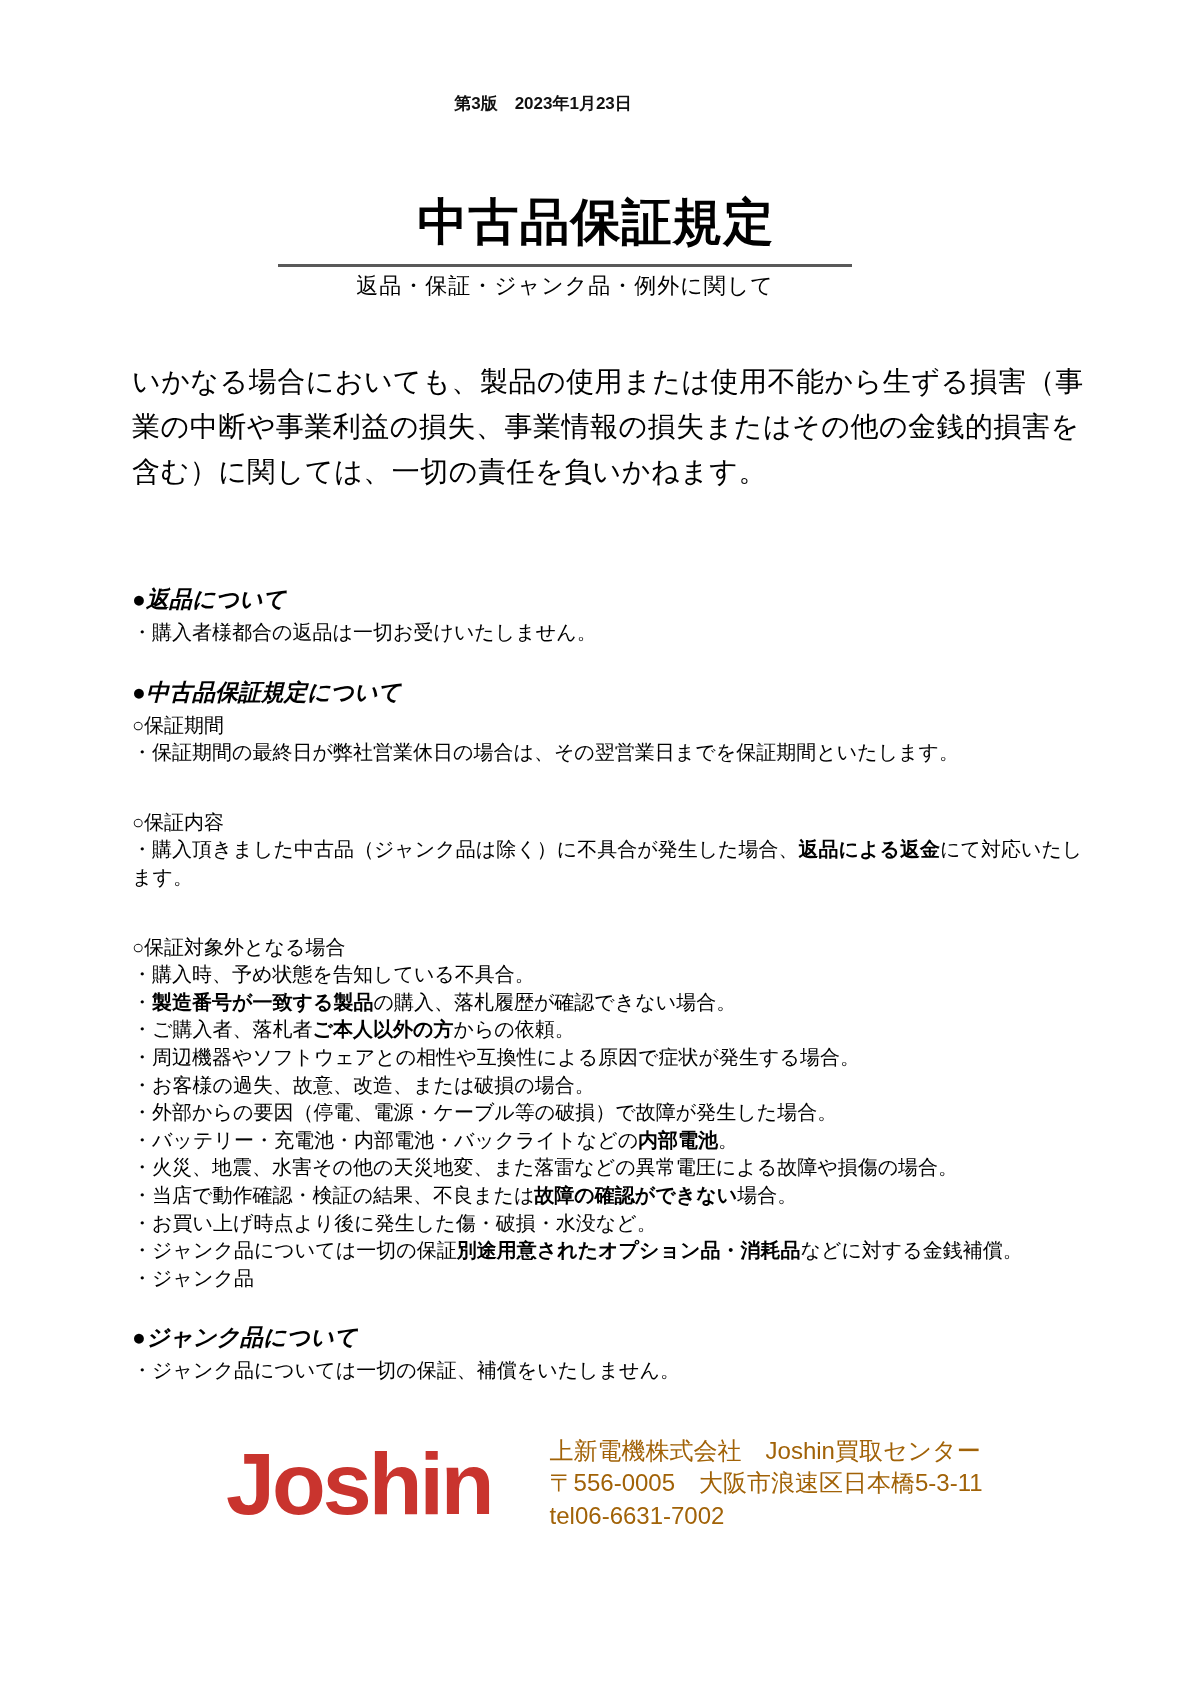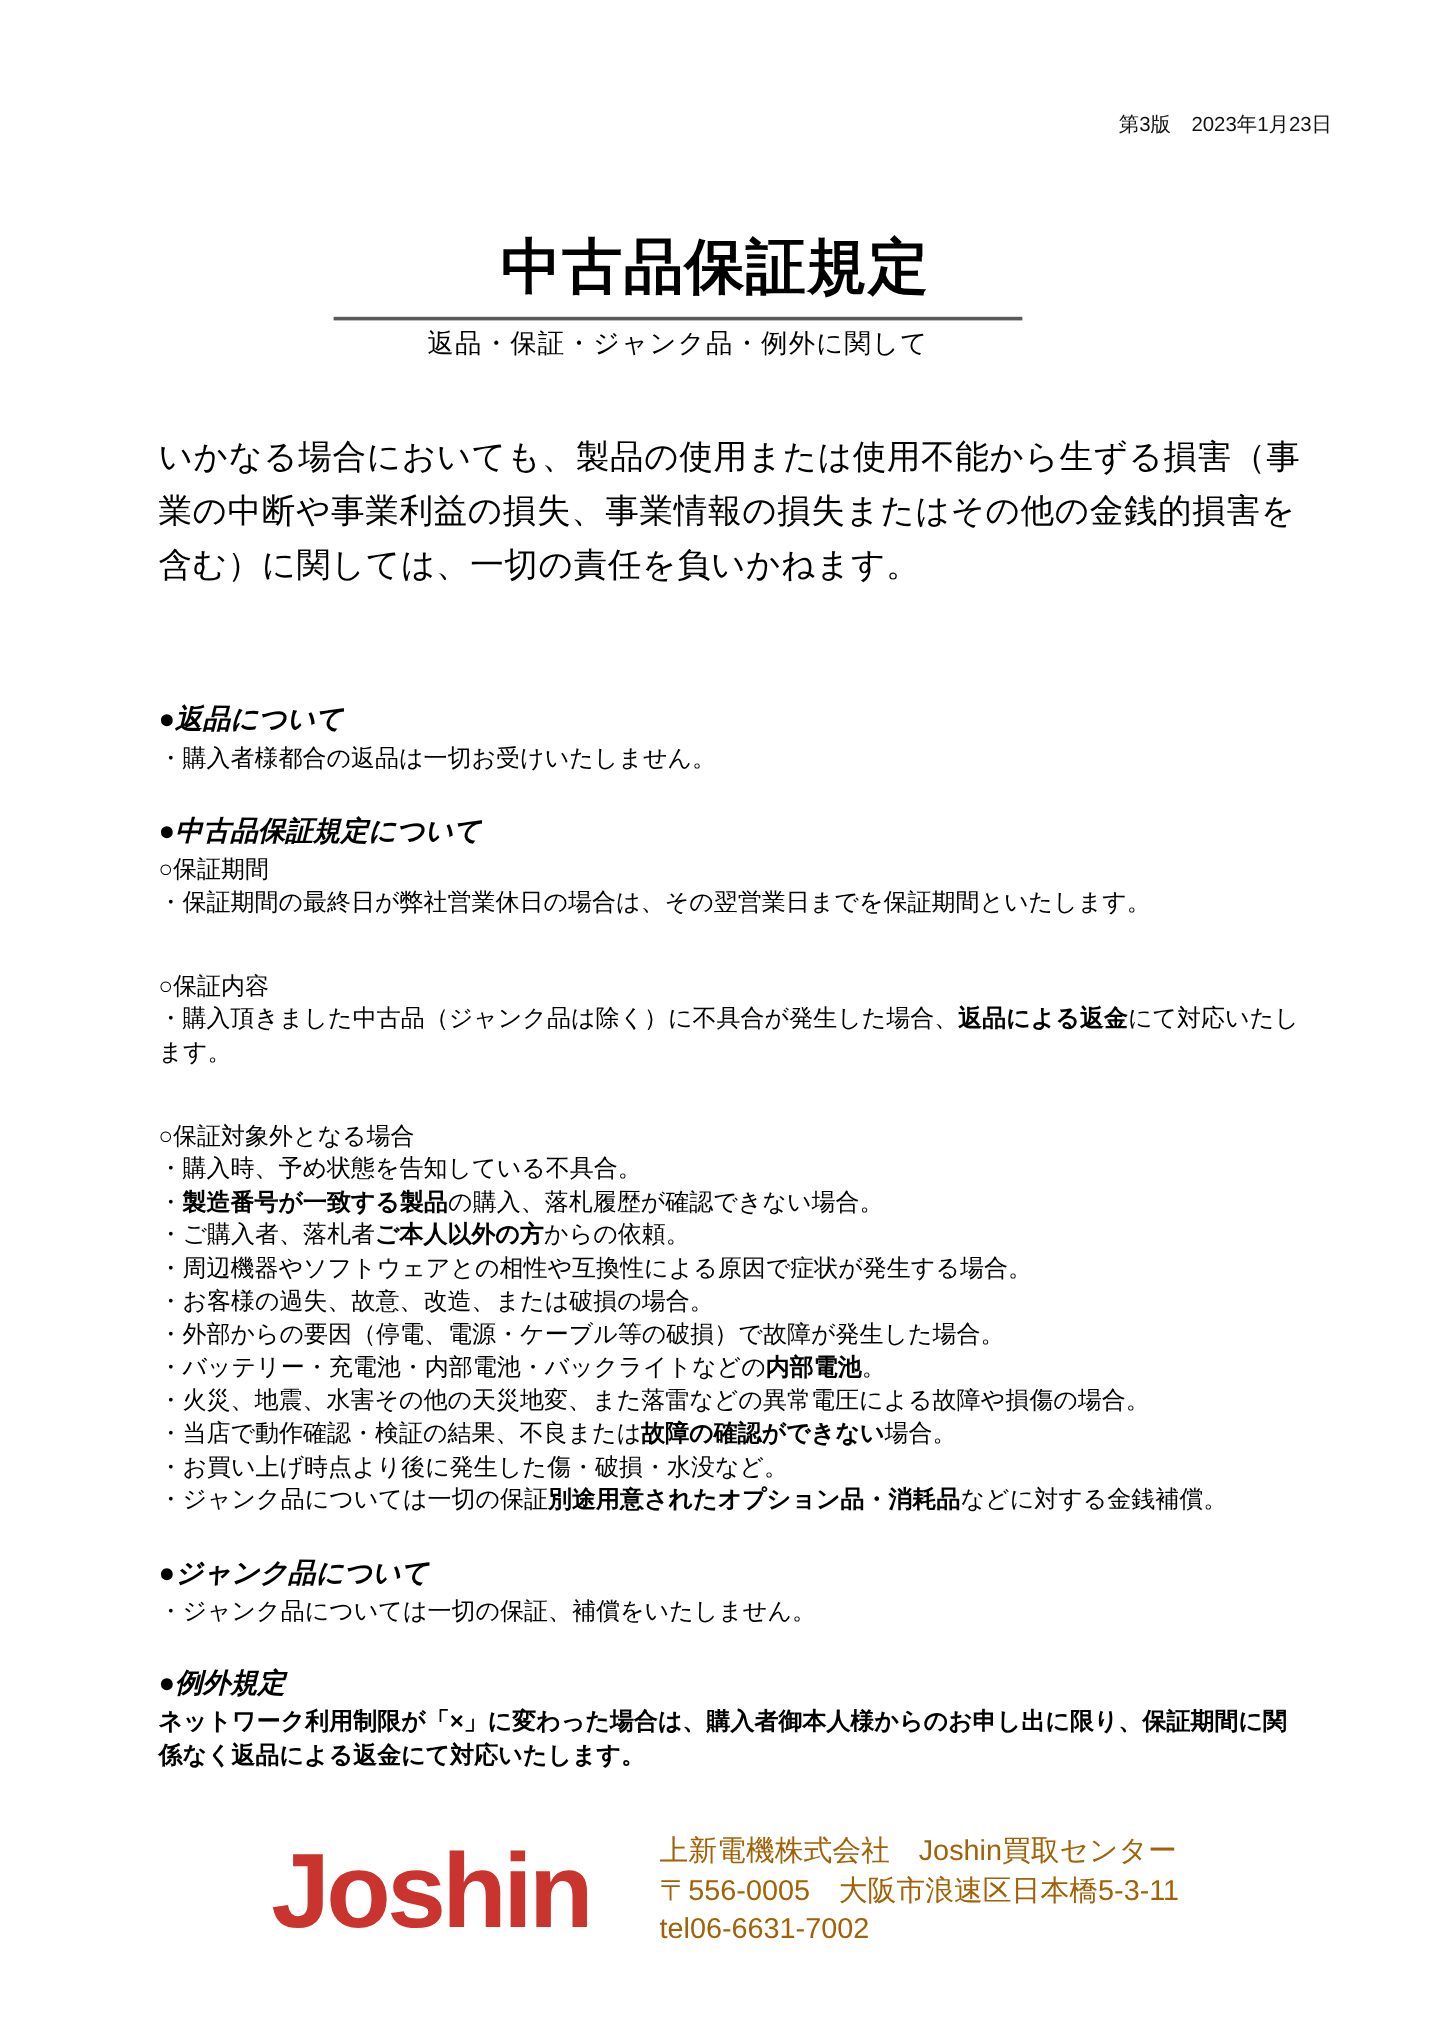--- a/index.html
+++ b/index.html
@@ -3,22 +3,22 @@
 <meta charset="utf-8">
 <style>
   html,body{margin:0;padding:0;}
   body{
     width:1192px;height:1686px;
     background:#ffffff;color:#000;
     font-family:"Liberation Sans",sans-serif;
     overflow:hidden;position:relative;
   }
   .edition{
-    padding-top:92px;padding-right:82px;
-    text-align:right;font-size:17px;color:#111;
+    padding-top:92px;padding-right:106px;
+    text-align:center;font-size:17px;color:#111;font-weight:bold;
   }
   .title{
     margin:74px 0 0 0;
     text-align:center;
     font-size:50px;font-weight:800;letter-spacing:1px;color:#000;
   }
   .rule-wrap{
     width:574px;margin:8px 0 0 278px;
     border-top:3px solid #595959;
     text-align:center;
@@ -83,28 +83,25 @@
       <p class="line"><span>・</span><span class="b">製造番号が一致する製品</span><span>の購入、落札履歴が確認できない場合。</span></p>
       <p class="line"><span>・ご購入者、落札者</span><span class="b">ご本人以外の方</span><span>からの依頼。</span></p>
       <p class="line"><span>・周辺機器やソフトウェアとの相性や互換性による原因で症状が発生する場合。</span></p>
       <p class="line"><span>・お客様の過失、故意、改造、または破損の場合。</span></p>
       <p class="line"><span>・外部からの要因（停電、電源・ケーブル等の破損）で故障が発生した場合。</span></p>
       <p class="line"><span>・バッテリー・充電池・内部電池・バックライトなどの</span><span class="b">内部電池</span><span>。</span></p>
       <p class="line"><span>・火災、地震、水害その他の天災地変、また落雷などの異常電圧による故障や損傷の場合。</span></p>
       <p class="line"><span>・当店で動作確認・検証の結果、不良または</span><span class="b">故障の確認ができない</span><span>場合。</span></p>
       <p class="line"><span>・お買い上げ時点より後に発生した傷・破損・水没など。</span></p>
       <p class="line"><span>・ジャンク品については一切の保証</span><span class="b">別途用意されたオプション品・消耗品</span><span>などに対する金銭補償。</span></p>
+      <p class="line"><span>・ジャンク品</span></p>
     </section>
     <section class="sec">
       <h2 class="sec-h">●ジャンク品について</h2>
       <p class="line"><span>・ジャンク品については一切の保証、補償をいたしません。</span></p>
-    </section>
-    <section class="sec">
-      <h2 class="sec-h">●例外規定</h2>
-      <p class="line"><span class="b">ネットワーク利用制限が「×」に変わった場合は、購入者御本人様からのお申し出に限り、保証期間に関係なく返品による返金にて対応いたします。</span></p>
     </section>
   </div>
 
 <div class="footer">
   <div class="logo">Joshin</div>
   <div class="contact">
     <p>上新電機株式会社　Joshin買取センター</p>
     <p>〒556-0005　大阪市浪速区日本橋5-3-11</p>
     <p>tel06-6631-7002</p>
   </div>

